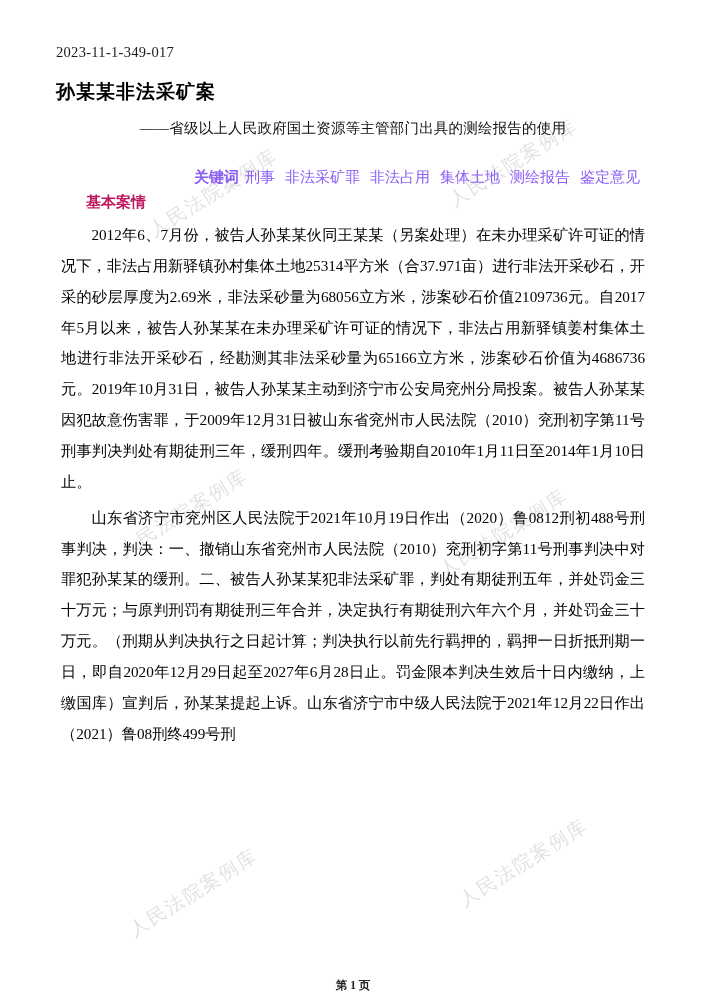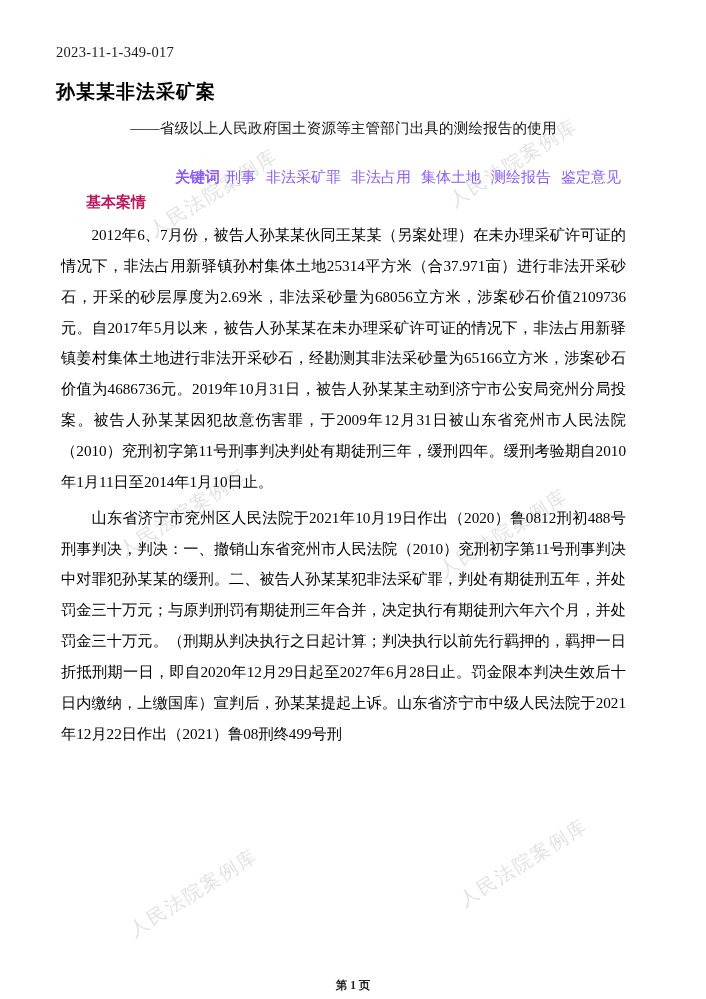--- a/index.html
+++ b/index.html
@@ -14,21 +14,21 @@
     position: relative;
     width: 706px;
     height: 999px;
     background: #ffffff;
     overflow: hidden;
     box-sizing: border-box;
   }
   .content {
     position: relative;
     z-index: 2;
-    padding: 44px 75px 0 56px;
+    padding: 44px 56px 0 56px;
   }
   .doc-number {
     font-size: 14.5px;
     color: #1a1a1a;
     letter-spacing: 0.3px;
     margin-bottom: 18px;
   }
   .doc-title {
     text-align: left;
     font-size: 19px;

